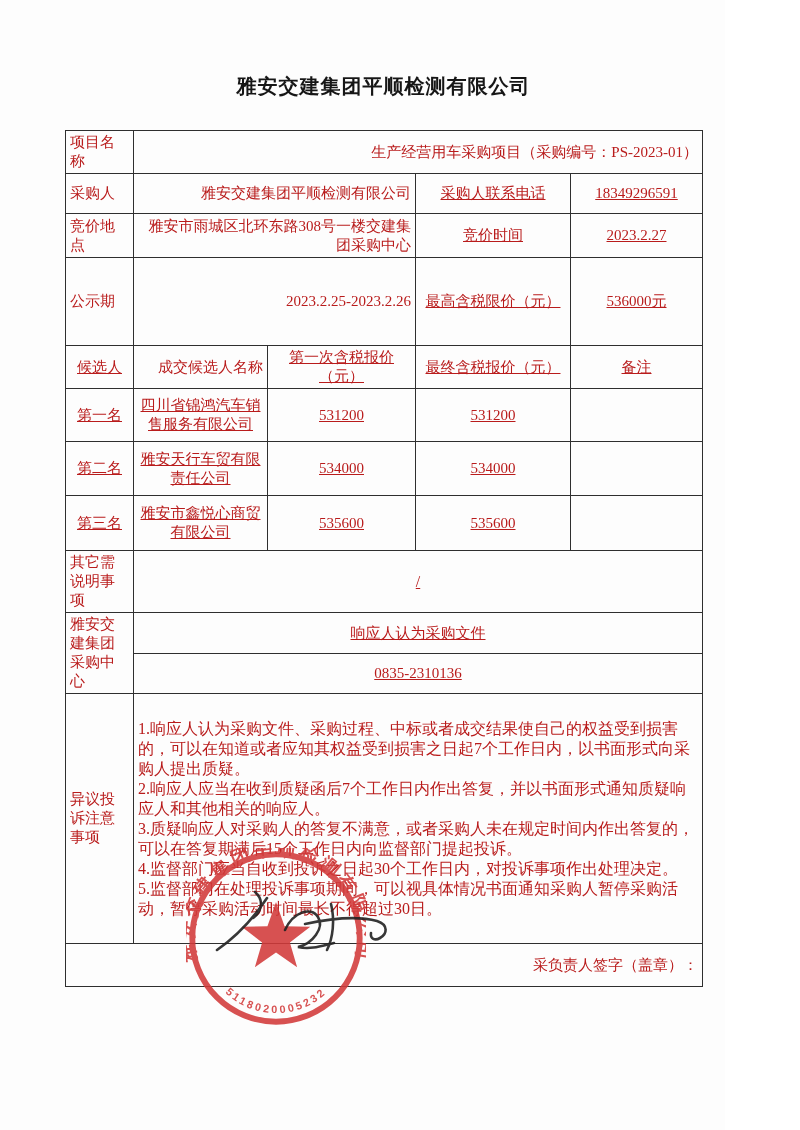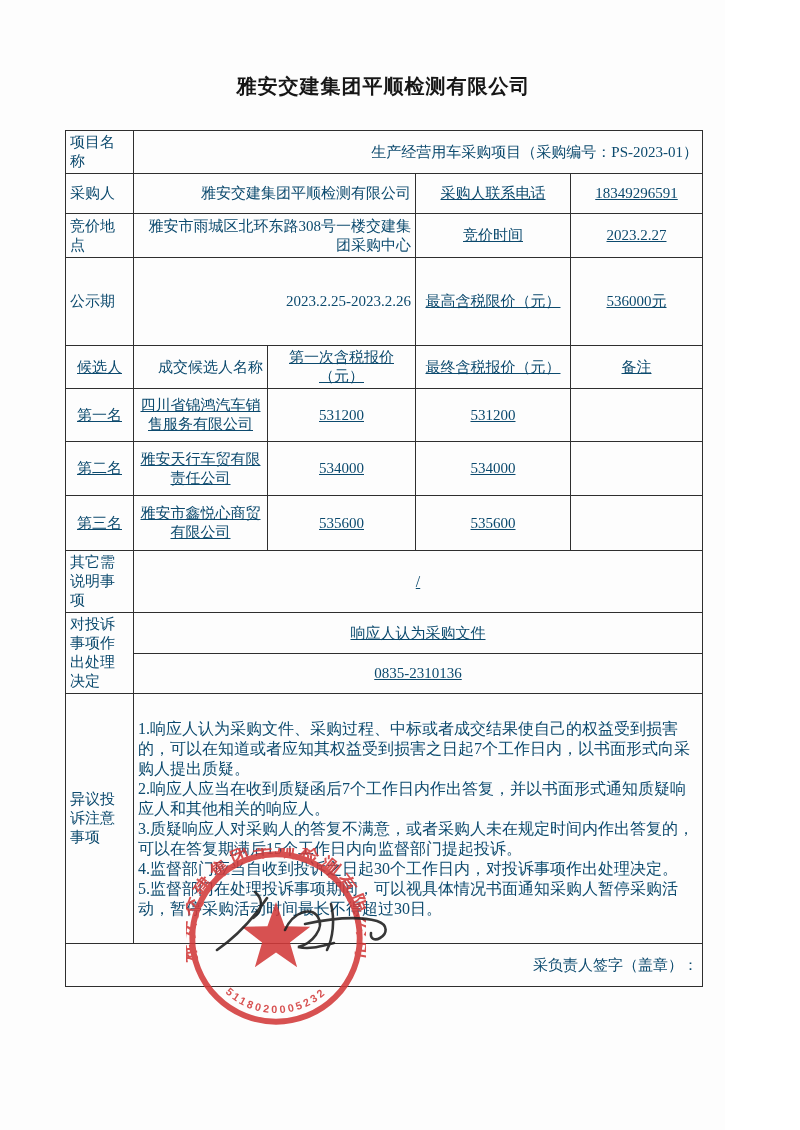--- a/index.html
+++ b/index.html
@@ -27,21 +27,21 @@
     color: #161616;
   }
   table.doc {
     position: absolute;
     left: 65px;
     top: 130px;
     width: 637px;
     border-collapse: collapse;
     table-layout: fixed;
     font-size: 15px;
-    color: #0c4a6e;
+    color: #b91c1c;
   }
   table.doc td {
     border: 1.6px solid #2f2f2f;
     vertical-align: middle;
     padding: 2px 4px;
     line-height: 19px;
     word-break: break-all;
   }
   td.lbl { text-align: left; padding-left: 3px; padding-right: 1px; }
   td.c   { text-align: center; text-decoration: underline; }
@@ -133,21 +133,21 @@
         <td class="c">雅安市鑫悦心商贸有限公司</td>
         <td class="c">535600</td>
         <td class="c">535600</td>
         <td class="c"></td>
       </tr>
       <tr style="height:37px">
         <td class="lbl">其它需说明事项</td>
         <td class="c slash-cell" colspan="4">/</td>
       </tr>
       <tr style="height:39px">
-        <td class="lbl" rowspan="2">对投诉事项作出处理决定</td>
+        <td class="lbl" rowspan="2">雅安交建集团采购中心</td>
         <td class="c" colspan="4">响应人认为采购文件</td>
       </tr>
       <tr style="height:38px">
         <td class="c" colspan="4">0835-2310136</td>
       </tr>
       <tr style="height:250px">
         <td class="lbl">异议投诉注意事项</td>
         <td class="rules" colspan="4">
           <div class="rule-item">1.响应人认为采购文件、采购过程、中标或者成交结果使自己的权益受到损害的，可以在知道或者应知其权益受到损害之日起7个工作日内，以书面形式向采购人提出质疑。</div>
           <div class="rule-item">2.响应人应当在收到质疑函后7个工作日内作出答复，并以书面形式通知质疑响应人和其他相关的响应人。</div>

